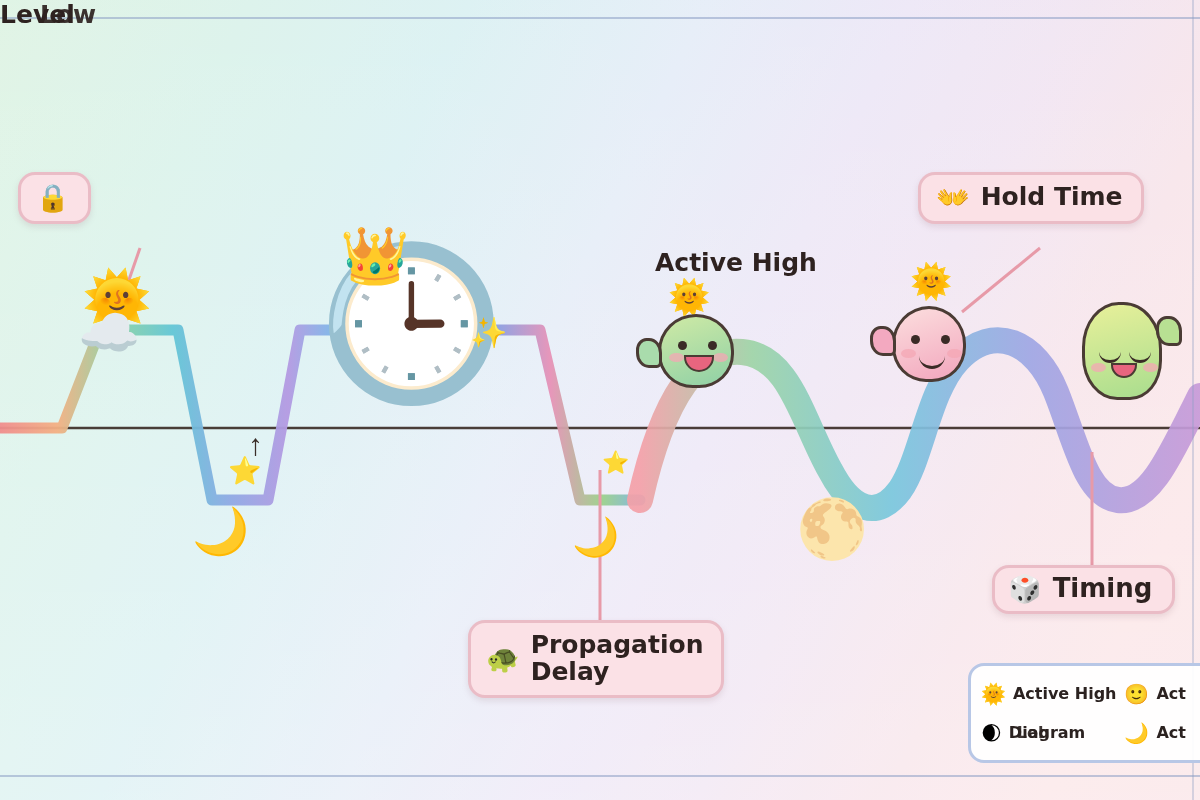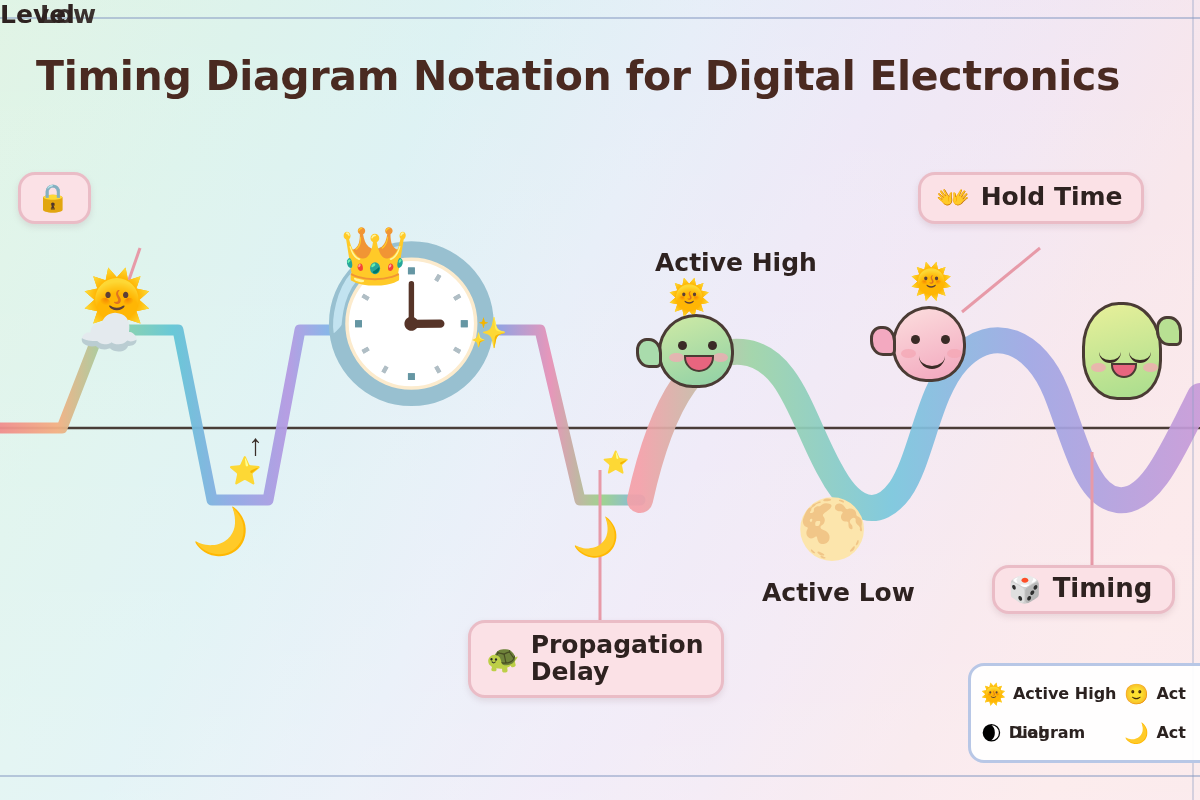--- a/index.html
+++ b/index.html
@@ -175,21 +175,20 @@
     <path d="M140,248 L122,300" stroke="#e79aa8" stroke-width="3" fill="none"></path>
     <path d="M1040,248 L962,312" stroke="#e79aa8" stroke-width="3" fill="none"></path>
     <path d="M600,620 L600,470" stroke="#e79aa8" stroke-width="3" fill="none"></path>
     <path d="M1092,565 L1092,452" stroke="#e79aa8" stroke-width="3" fill="none"></path>
   </svg>
 
   <div class="frame-line" id="frame-top"></div>
   <div class="frame-line" id="frame-bottom"></div>
   <div class="frame-line" id="frame-right"></div>
 
-  <div id="title">Timing Diagram Notation for Digital Electronics</div>
 
   <div class="sprite" id="sun-cloud">
     🌞
     <span class="cloud">☁️</span>
   </div>
 
   <div class="sprite" id="moon-crescent">🌙</div>
   <div class="sprite" id="star-spark">⭐</div>
   <div class="sprite" id="arrow-up">↑</div>
 
@@ -255,21 +254,20 @@
 Delay</span>
   </div>
 
   <div class="callout" id="callout-jitter">
     <span class="cicon">🎲</span>
     <span class="ctext">Timing</span>
   </div>
 
   <div class="plain-label" id="label-active-high">Active High</div>
 
-  <div class="plain-label" id="label-active-low">Active Low</div>
 
   <div id="label-level-low">
     <span class="lw-a">Level</span>
     <span class="lw-b">Low</span>
   </div>
 
   <div id="legend">
     <div class="leg-item">
       <span class="li">🌞</span>
       <span class="lt">Active High</span>

